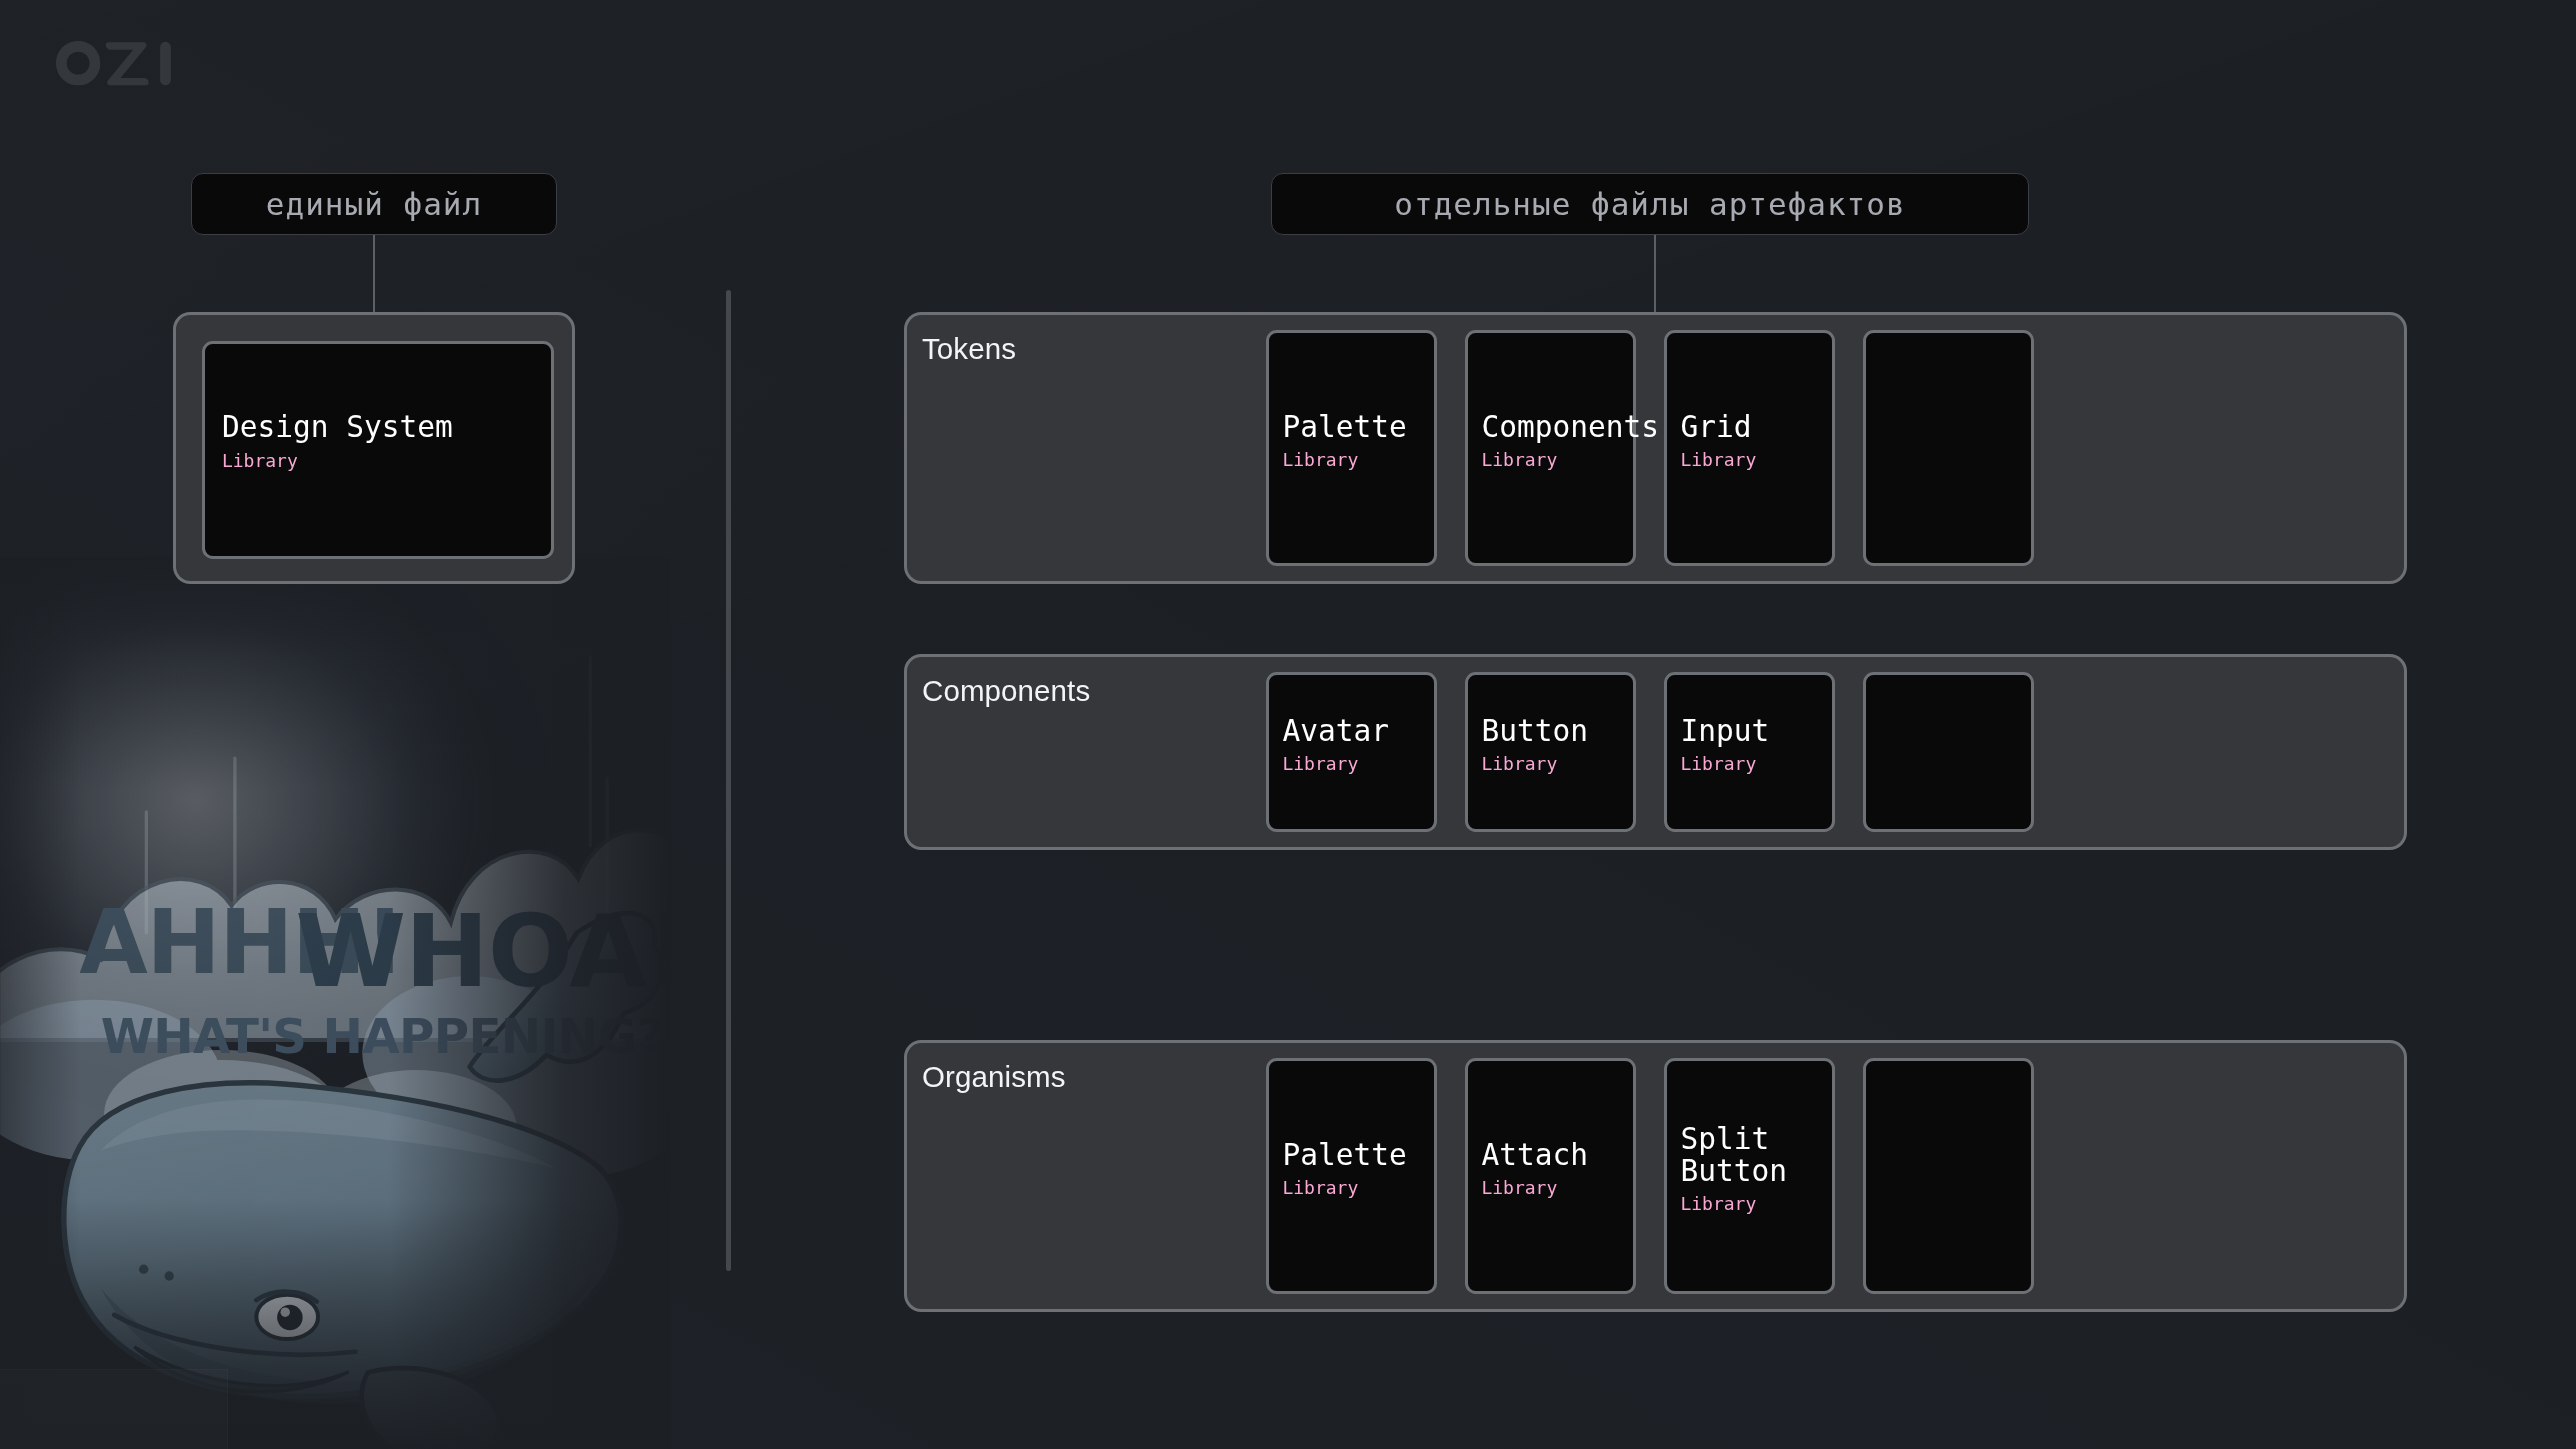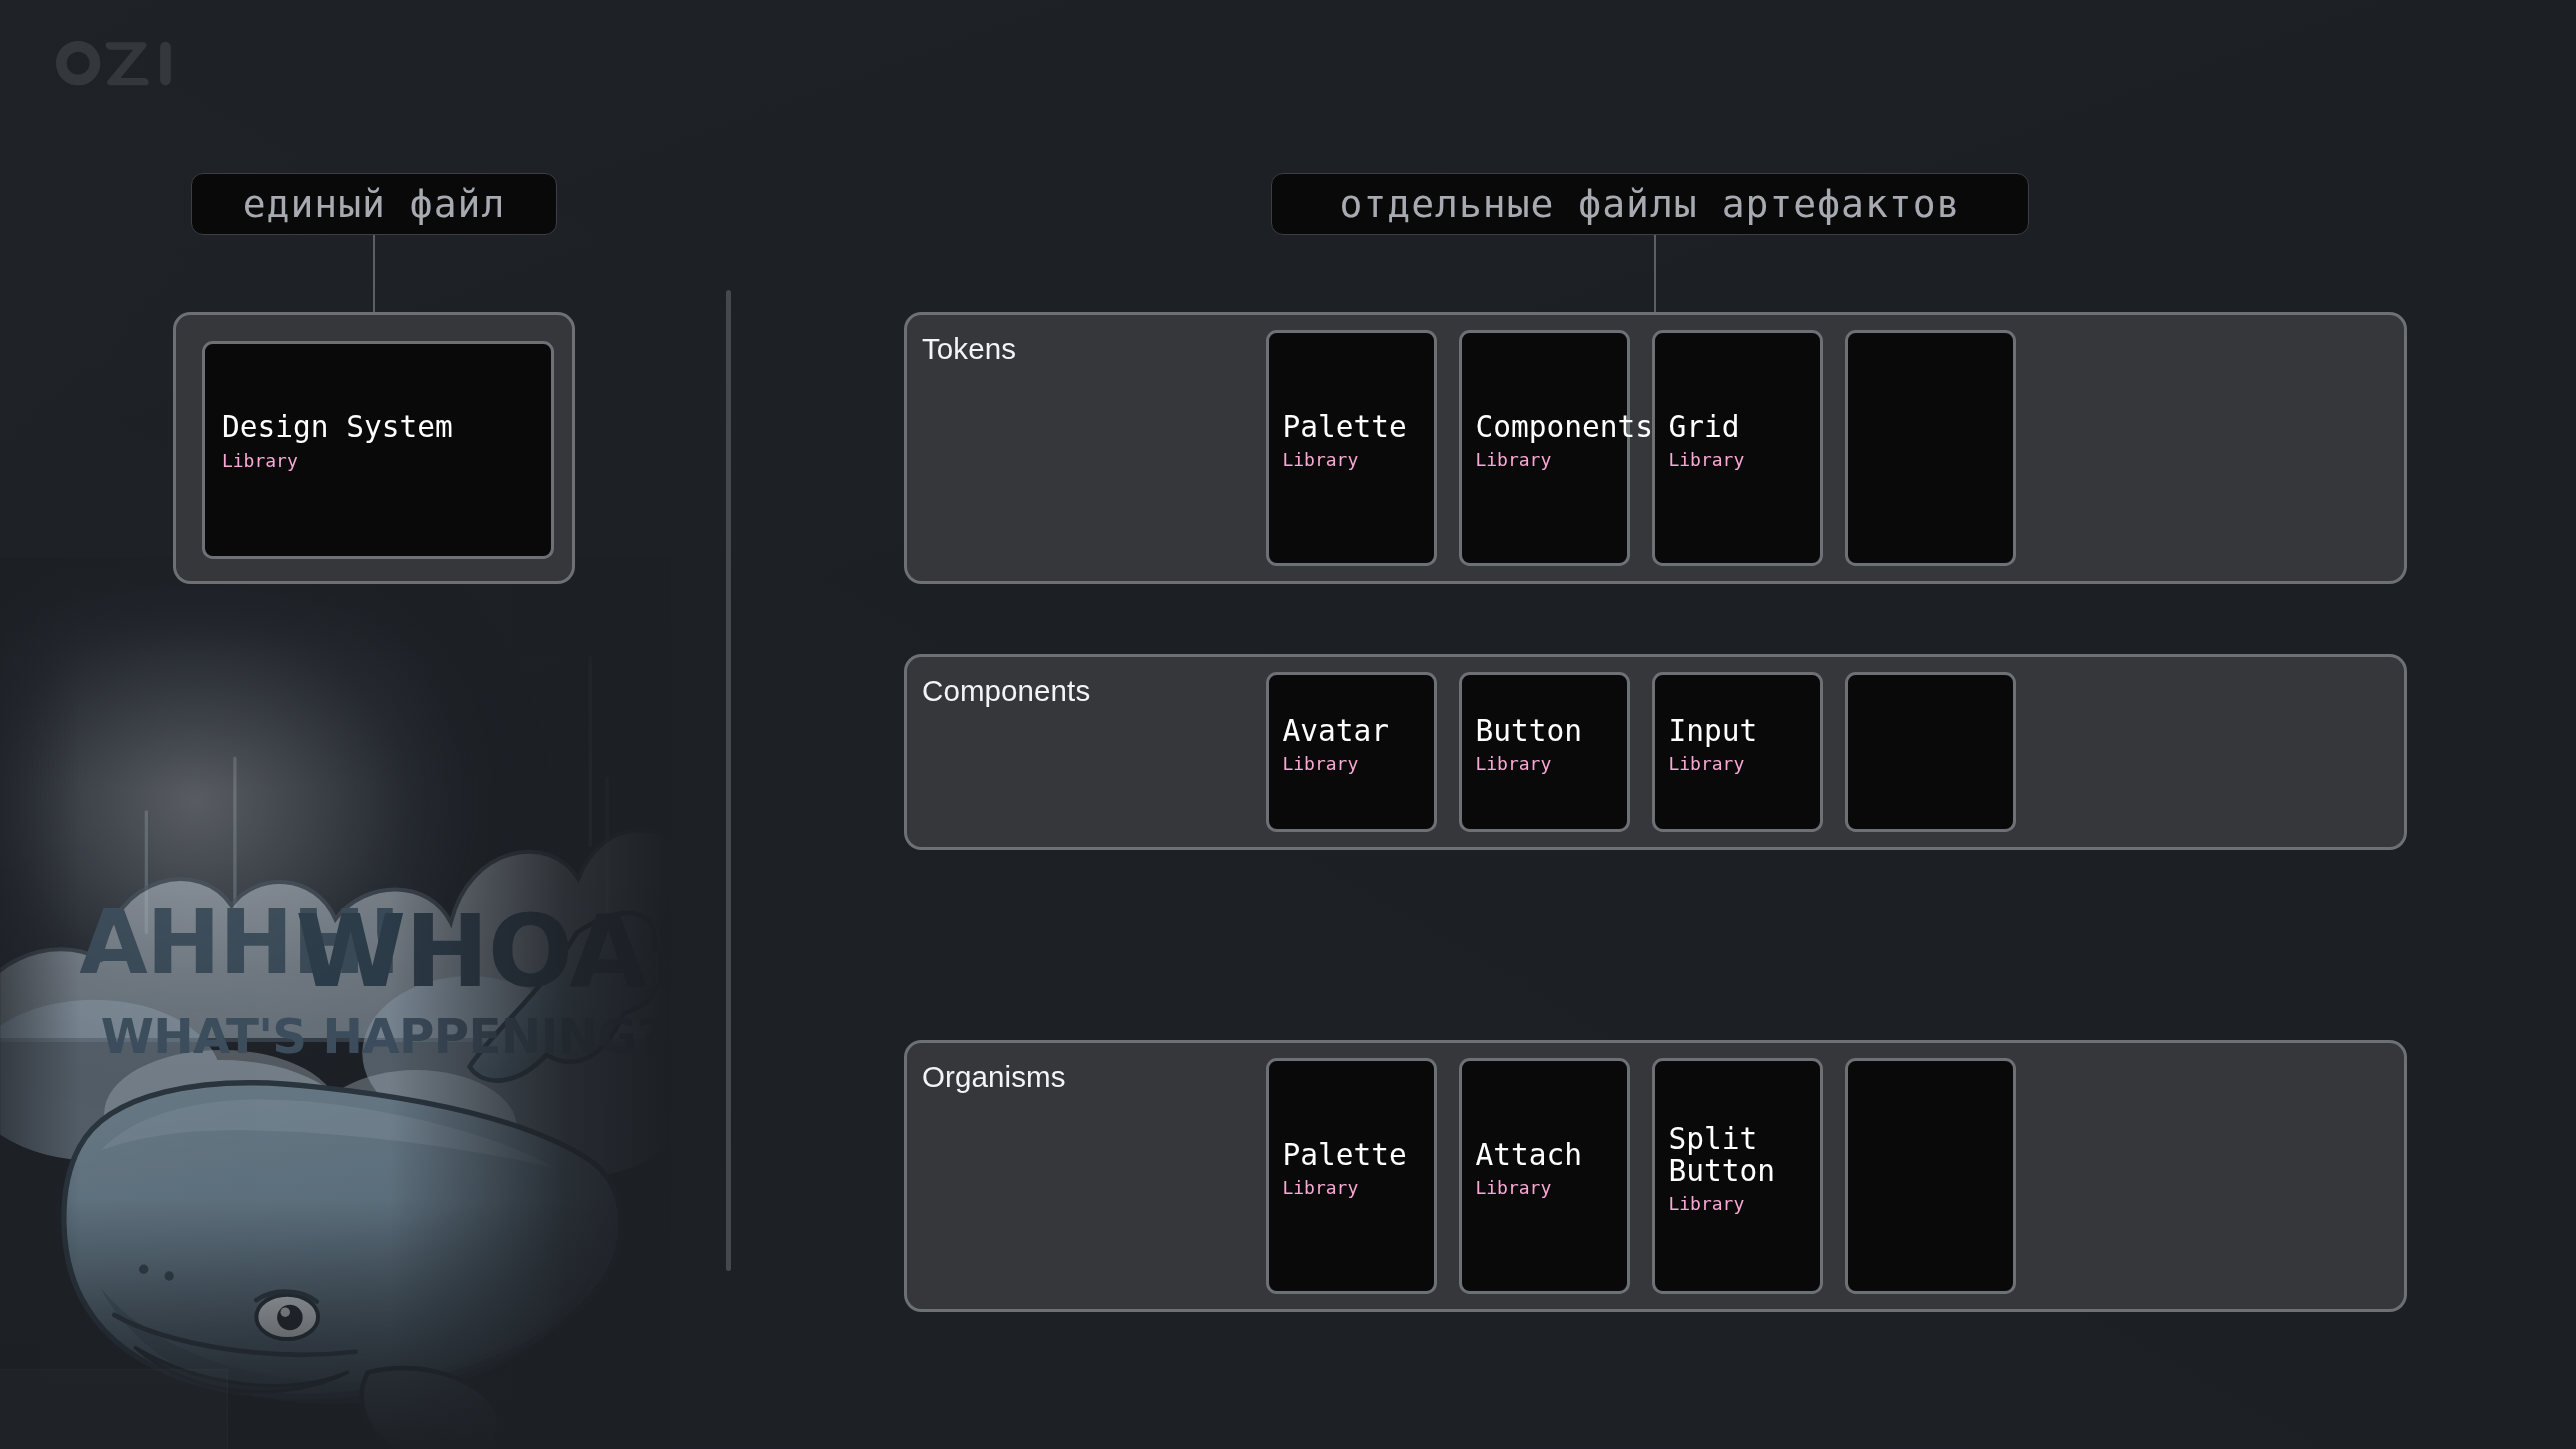--- a/index.html
+++ b/index.html
@@ -74,21 +74,21 @@
   .pill {
     position: absolute;
     background: #09090a;
     border: 1.3px solid #3b3e44;
     border-radius: 12px;
     display: flex;
     align-items: center;
     justify-content: center;
     padding: 0 29.5px;
     font-family: "DejaVu Sans Mono", "Liberation Mono", monospace;
-    font-size: 38px;
+    font-size: 31px;
     letter-spacing: 1px;
     color: #a7abb1;
     white-space: nowrap;
   }
 
   .connector {
     position: absolute;
     width: 2px;
     background: #5c6065;
   }
@@ -116,21 +116,21 @@
     font-weight: 400;
     color: #f2f4f6;
     letter-spacing: 0.1px;
     white-space: nowrap;
   }
   .cards {
     position: absolute;
     top: 14.8px; bottom: 14.8px;
     left: 359px; right: 0;
     display: flex;
-    gap: 22px;
+    gap: 28px;
   }
 
   
   .card {
     flex: 0 0 auto;
     width: 171px;
     background: #09090a;
     border: 3.4px solid #6d7176;
     border-radius: 10.7px;
     position: relative;

